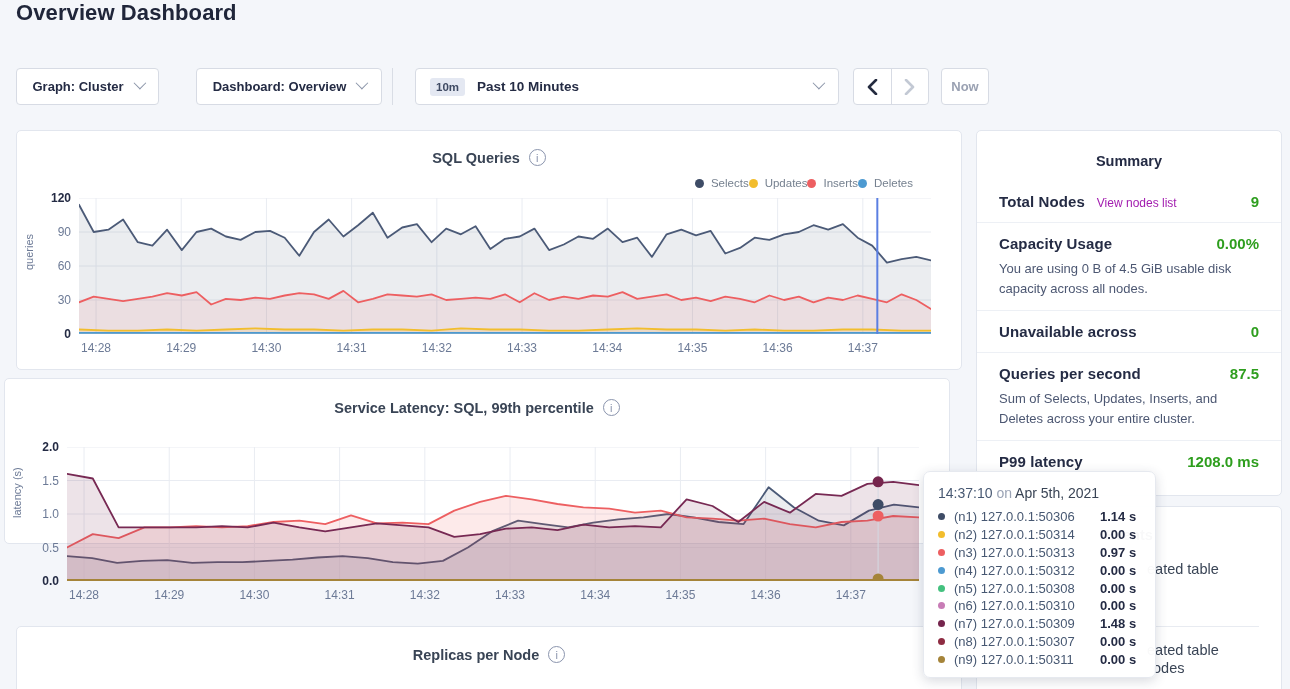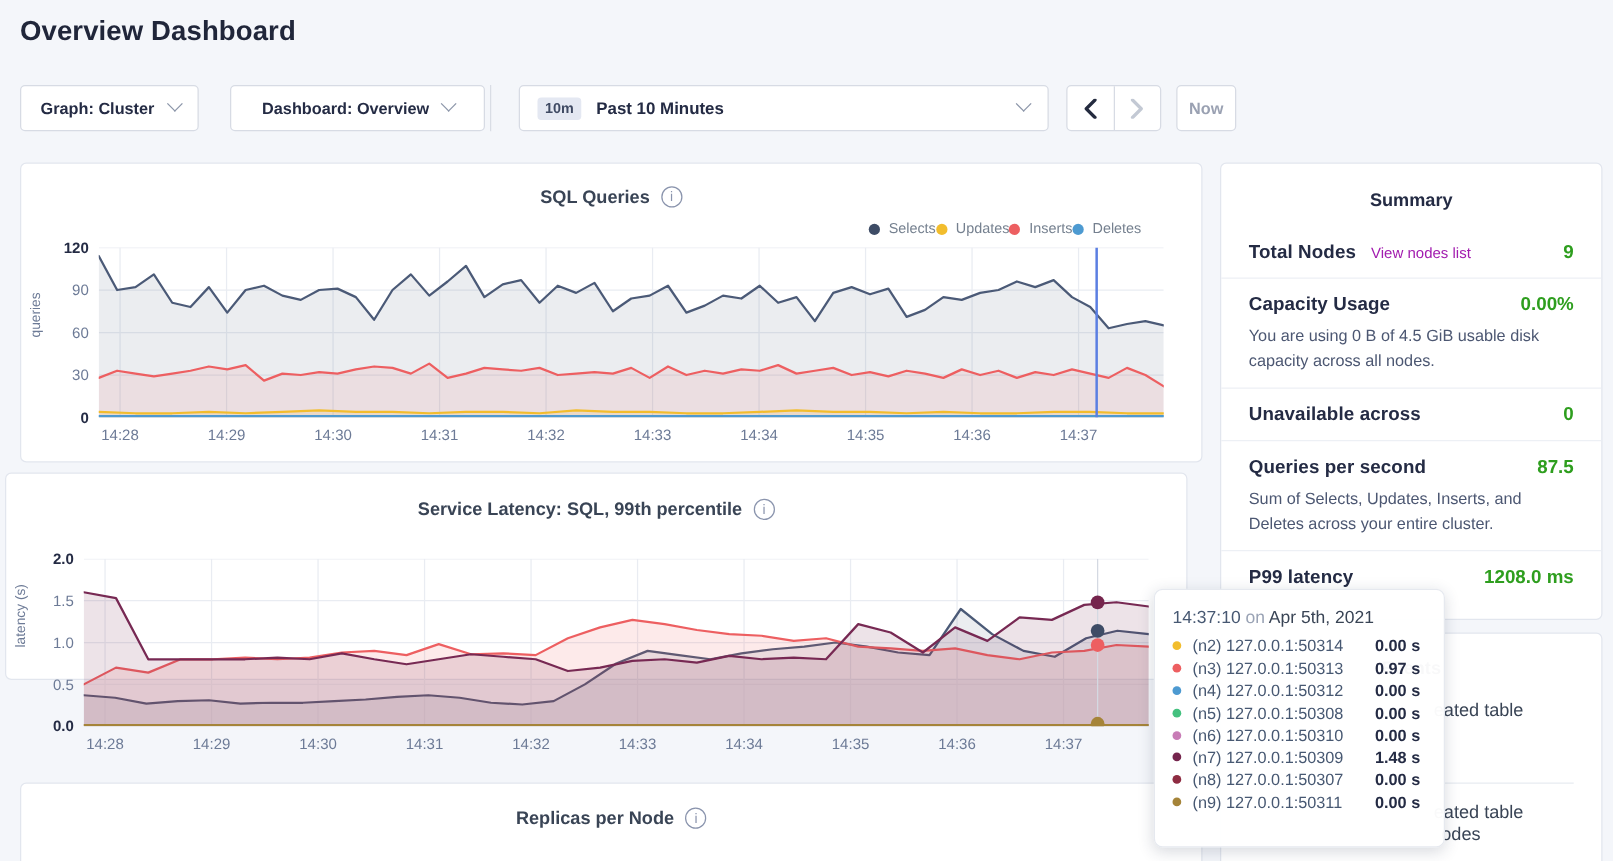--- a/index.html
+++ b/index.html
@@ -2,21 +2,21 @@
 <html><head>
 <meta charset="utf-8">
 <style>
   html,body{margin:0;padding:0;}
   body{
     width:1290px;height:689px;overflow:hidden;position:relative;
     background:#f4f6fa;font-family:"Liberation Sans",sans-serif;
     -webkit-font-smoothing:antialiased;
   }
   .page-title{
-    position:absolute;left:16px;top:12px;margin:0;
+    position:absolute;left:16px;top:0;margin:0;
     font-size:22px;font-weight:600;color:#20263a;letter-spacing:.1px;
   }
   
   .ctl{position:absolute;top:68px;height:37px;box-sizing:border-box;}
   .btn{
     background:#fff;border:1px solid #d7dbe4;border-radius:4px;
     display:flex;align-items:center;justify-content:center;cursor:pointer;
     font-family:"Liberation Sans",sans-serif;
   }
   .btn .lbl{font-size:13px;font-weight:bold;color:#242b44;}
@@ -95,21 +95,21 @@
 </head>
 <body>
 
 <h1 class="page-title">Overview Dashboard</h1>
 
 <div>
   <button class="ctl btn" style="left:16px;width:143px;">
     <span class="lbl">Graph: Cluster</span>
     <span class="chev"></span>
   </button>
-  <button class="ctl btn" style="left:184px;width:204px;justify-content:center;">
+  <button class="ctl btn" style="left:196px;width:186px;justify-content:center;">
     <span class="lbl">Dashboard: Overview</span>
     <span class="chev"></span>
   </button>
   <div class="vdivider"></div>
   <button class="ctl btn timepicker" style="left:415px;width:424px;">
     <span class="time-badge">10m</span>
     <span class="lbl" style="font-size:13.5px;">Past 10 Minutes</span>
     <span class="chev"></span>
   </button>
   <div class="arrow-group">
@@ -304,20 +304,25 @@
 </div>
 
 <div class="graph-tooltip">
   <div class="tt-title">
     <span class="tt-time">14:37:10</span>
     <span class="tt-on">on</span>
     <span class="tt-date">Apr 5th, 2021</span>
   </div>
   <div id="tt-rows">
       <div class="tt-row">
+        <span class="tt-dot" style="background: rgb(62, 76, 102);"></span>
+        <span class="tt-label">(n1) 127.0.0.1:50306</span>
+        <span class="tt-value">1.14 s</span>
+      </div>
+      <div class="tt-row">
         <span class="tt-dot" style="background: rgb(242, 189, 45);"></span>
         <span class="tt-label">(n2) 127.0.0.1:50314</span>
         <span class="tt-value">0.00 s</span>
       </div>
       <div class="tt-row">
         <span class="tt-dot" style="background: rgb(237, 95, 97);"></span>
         <span class="tt-label">(n3) 127.0.0.1:50313</span>
         <span class="tt-value">0.97 s</span>
       </div>
       <div class="tt-row">

